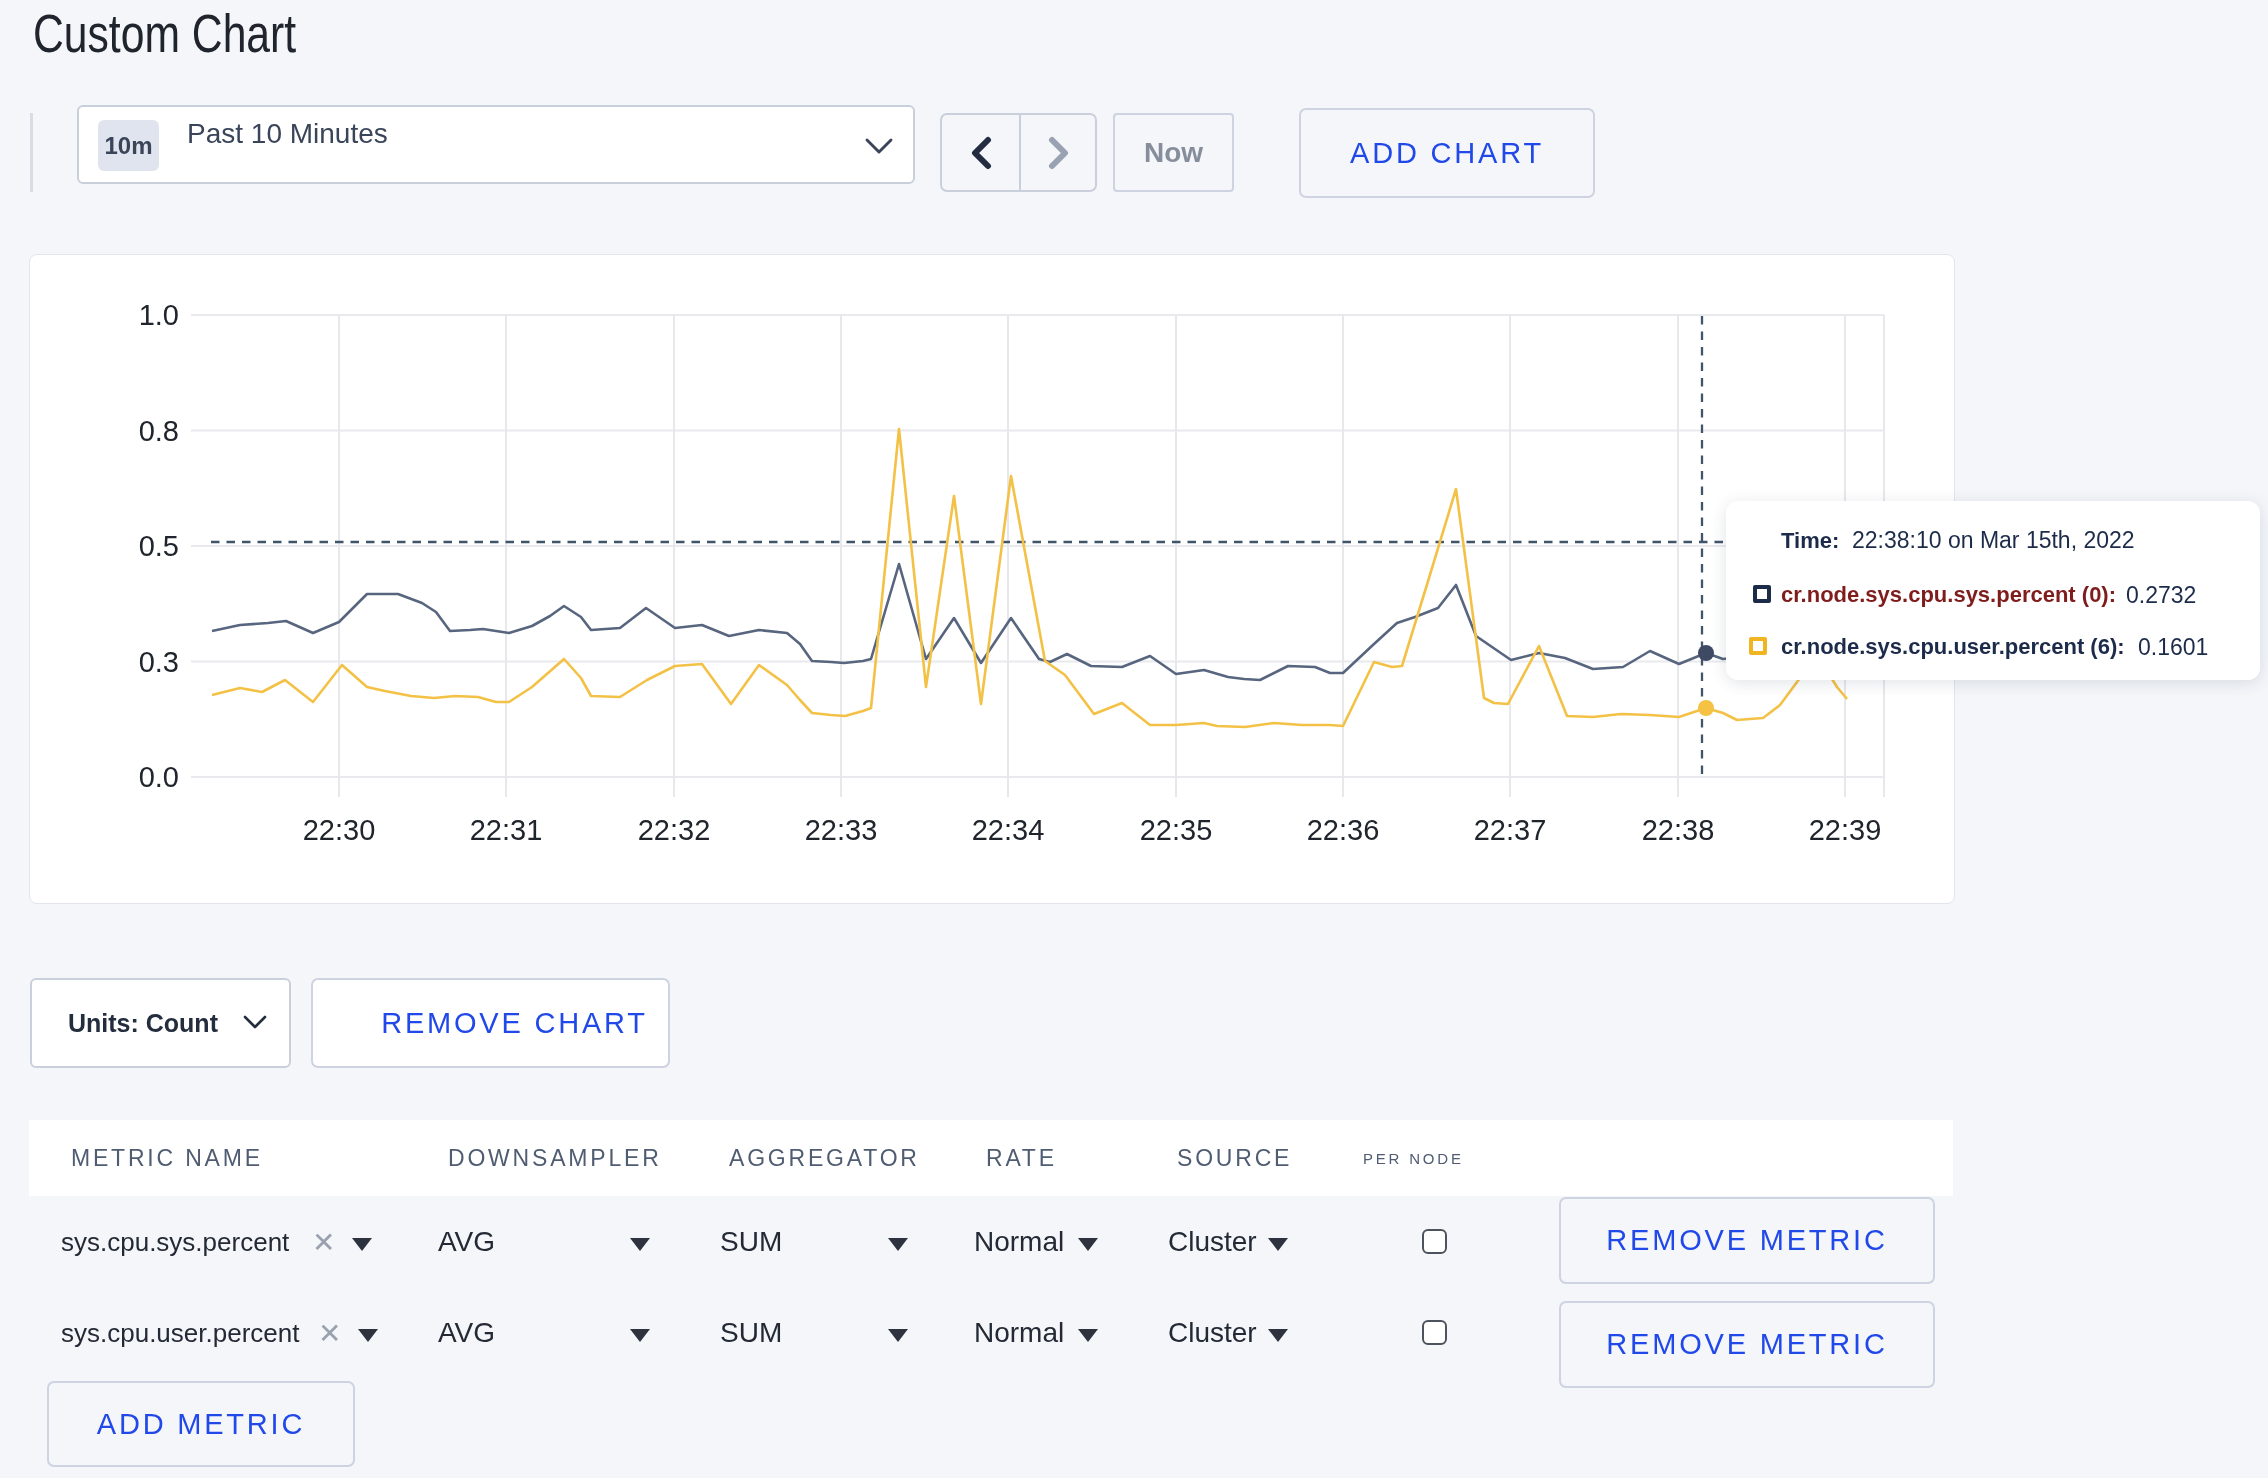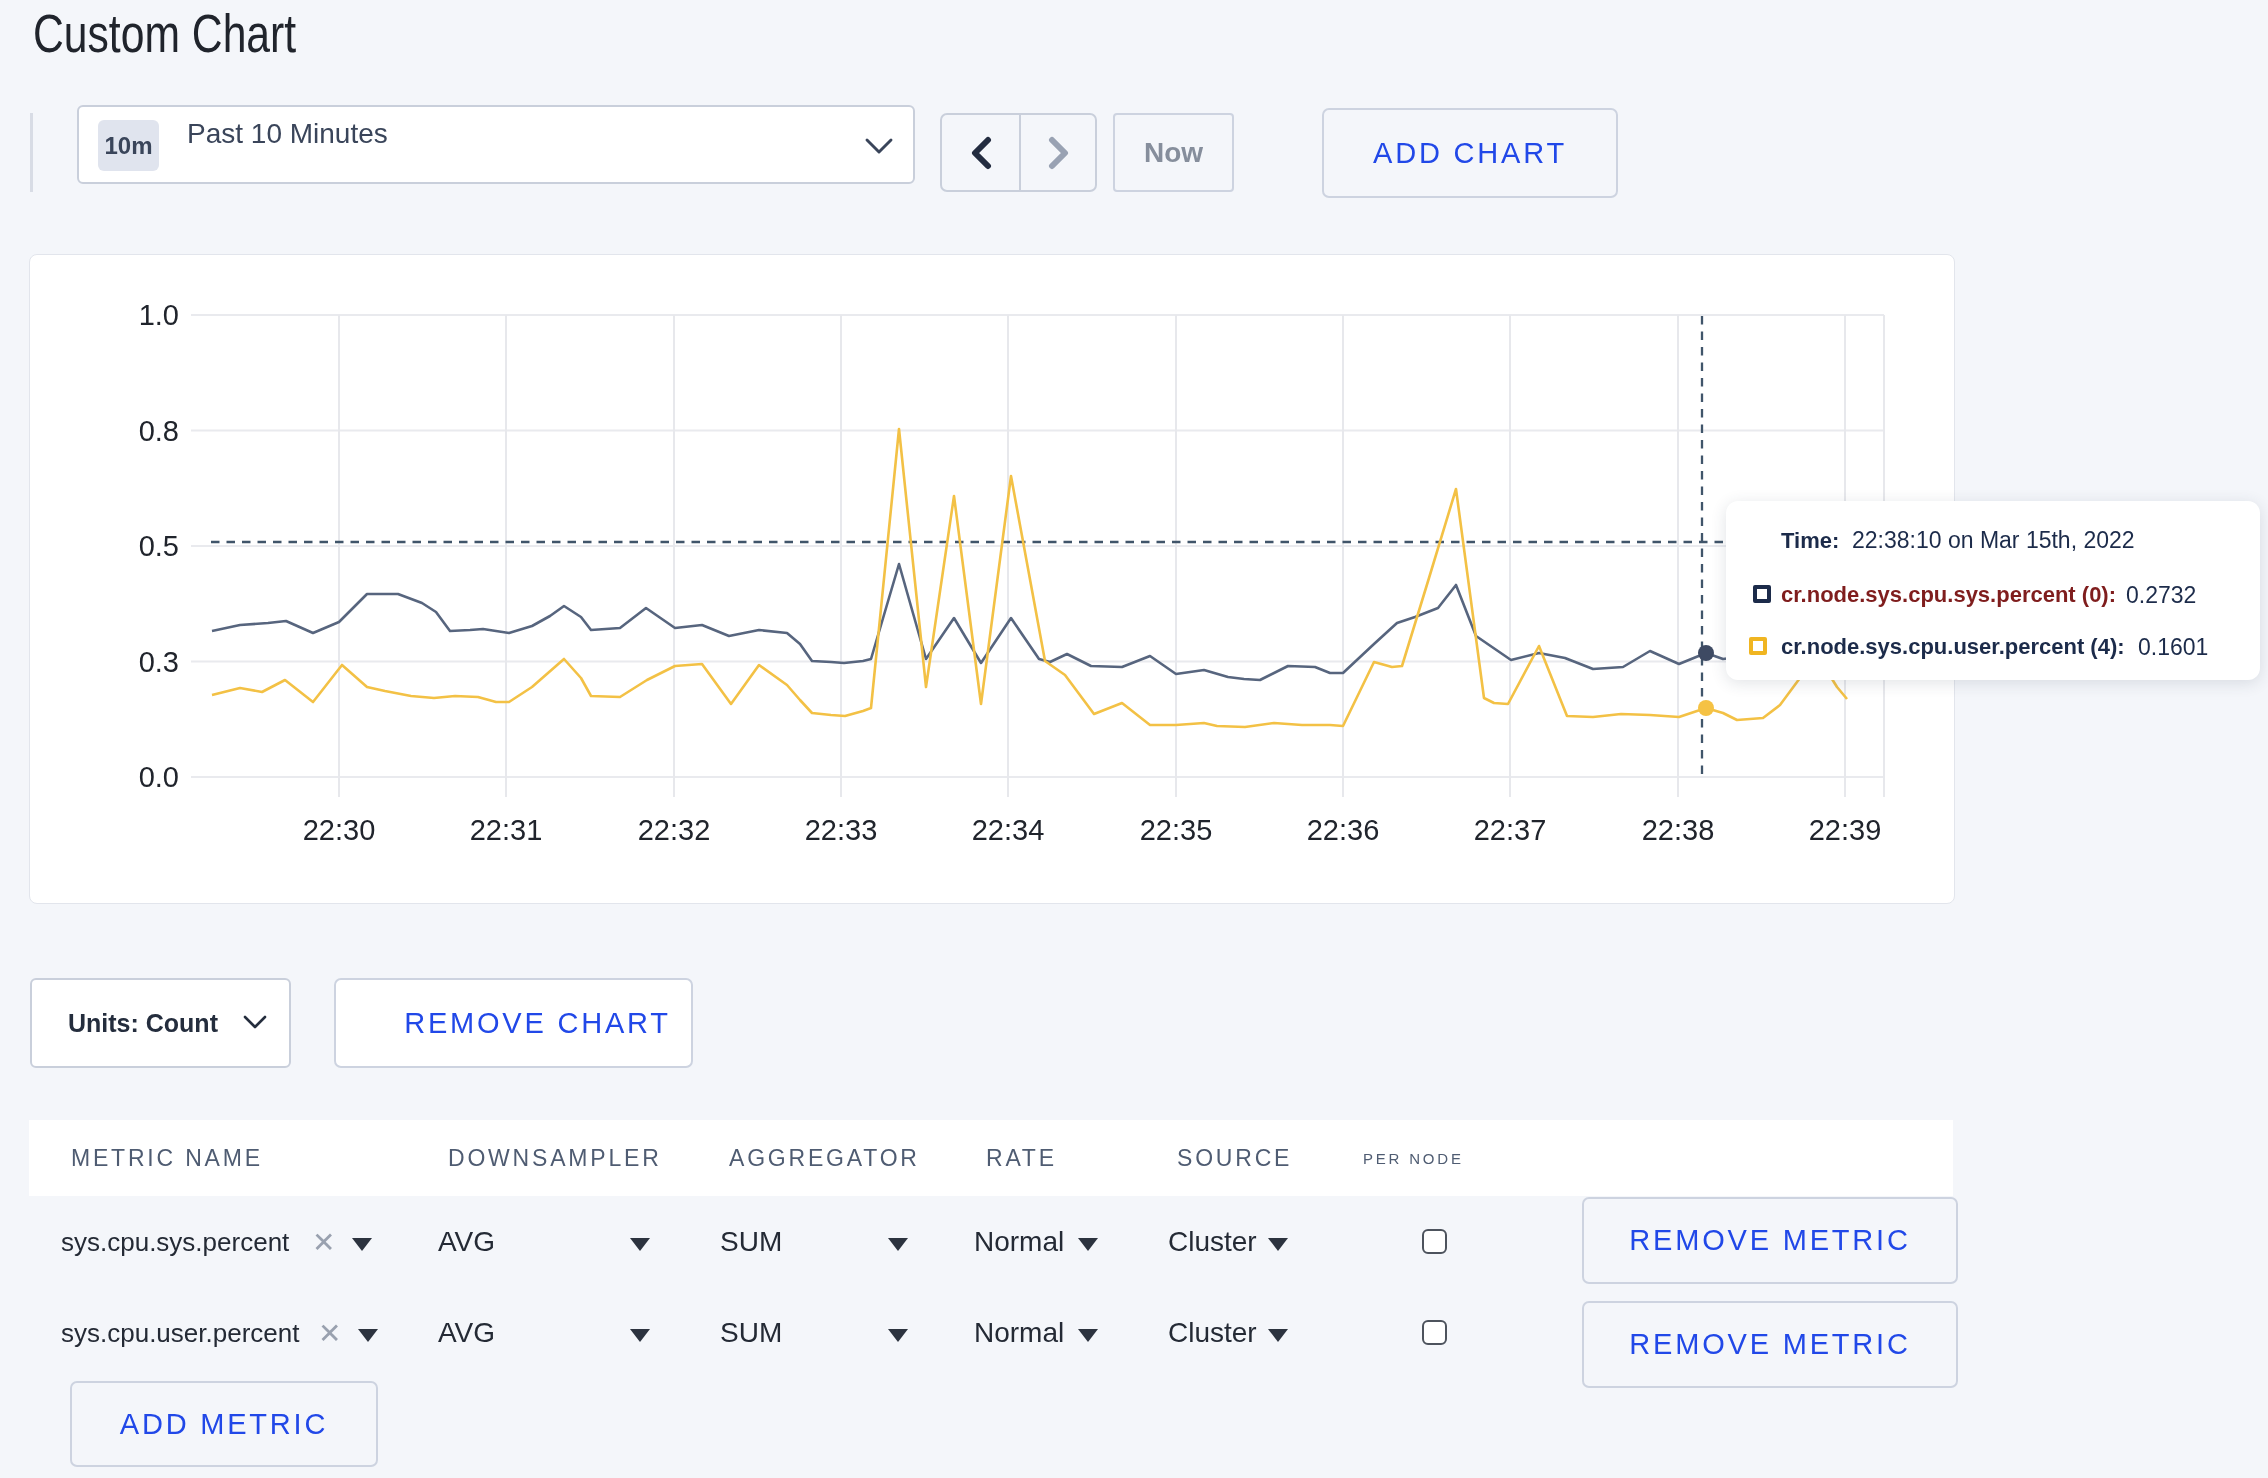--- a/index.html
+++ b/index.html
@@ -13,21 +13,20 @@
   }
   .abs { position:absolute; }
   .btn-blue {
     position:absolute;
     border:2px solid #cdd3e0;
     border-radius:7px;
     color:#2148e8;
     letter-spacing:2.8px;
     display:flex; align-items:center; justify-content:center;
     background:transparent;
-    margin-left:23px;
   }
   .box-white {
     position:absolute;
     background:#ffffff;
     border:2px solid #c9cfdb;
     border-radius:6px;
   }
   .tri-down {
     position:absolute; width:0; height:0;
     border-left:10px solid transparent;
@@ -122,21 +121,21 @@
   <circle cx="1677" cy="454" r="8" fill="#f5c244"></circle>
 </svg>
 
 <div class="abs" style="left:1726px; top:501px; width:534px; height:179px; background:#ffffff; border-radius:12px; box-shadow:0 3px 16px rgba(45,55,80,0.14);">
   <div class="abs" style="left:55px; top:27px; font-size:22px; font-weight:700; color:#1c2b4a;">Time:</div>
   <div class="abs" style="left:126px; top:26px; font-size:23px; color:#1c2b4a;">22:38:10 on Mar 15th, 2022</div>
   <div class="abs" style="left:27px; top:84px; width:18px; height:18px; border:4px solid #1c2b4a; border-radius:2px;"></div>
   <div class="abs" style="left:55px; top:81px; font-size:22px; font-weight:700; color:#7f1d1d;">cr.node.sys.cpu.sys.percent (0):</div>
   <div class="abs" style="left:400px; top:81px; font-size:23px; color:#1c2b4a;">0.2732</div>
   <div class="abs" style="left:23px; top:136px; width:18px; height:18px; border:4px solid #f0b521; border-radius:2px;"></div>
-  <div class="abs" style="left:55px; top:133px; font-size:22px; font-weight:700; color:#1c2b4a;">cr.node.sys.cpu.user.percent (4):</div>
+  <div class="abs" style="left:55px; top:133px; font-size:22px; font-weight:700; color:#1c2b4a;">cr.node.sys.cpu.user.percent (6):</div>
   <div class="abs" style="left:412px; top:133px; font-size:23px; color:#1c2b4a;">0.1601</div>
 </div>
 
 <div class="box-white" style="left:30px; top:978px; width:261px; height:90px;">
   <div class="abs" style="left:36px; top:0; height:86px; display:flex; align-items:center; font-size:25px; font-weight:700; color:#242d3d;">Units: Count</div>
   <svg class="abs" style="left:210px; top:34px;" width="26" height="18" viewBox="0 0 26 18">
       <path d="M3 3 L13 13 L23 3" stroke="#242d3d" stroke-width="2.6" fill="none" stroke-linecap="round" stroke-linejoin="round"></path>
     </svg>
 </div>
 <div class="btn-blue" style="left:311px; top:978px; width:359px; height:90px; font-size:29px; background:#ffffff;padding-left:48px;">REMOVE CHART</div>

